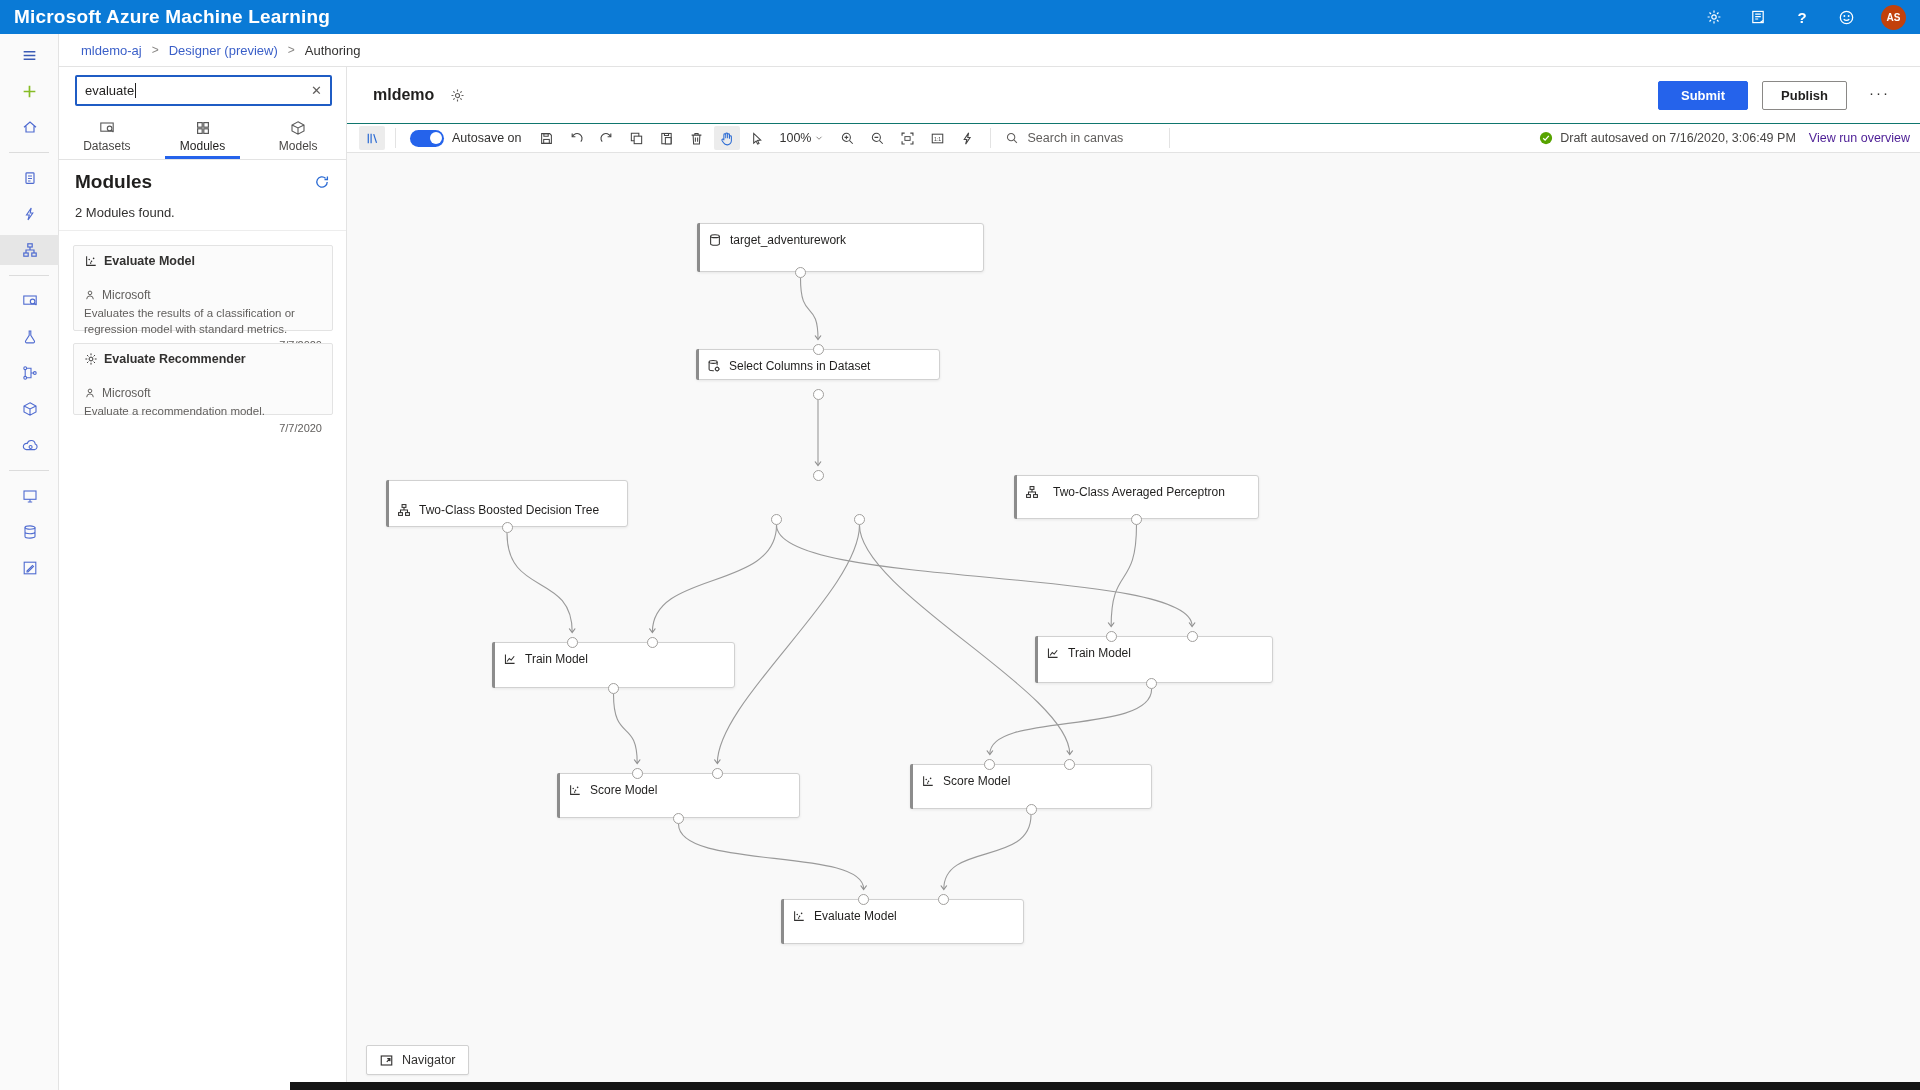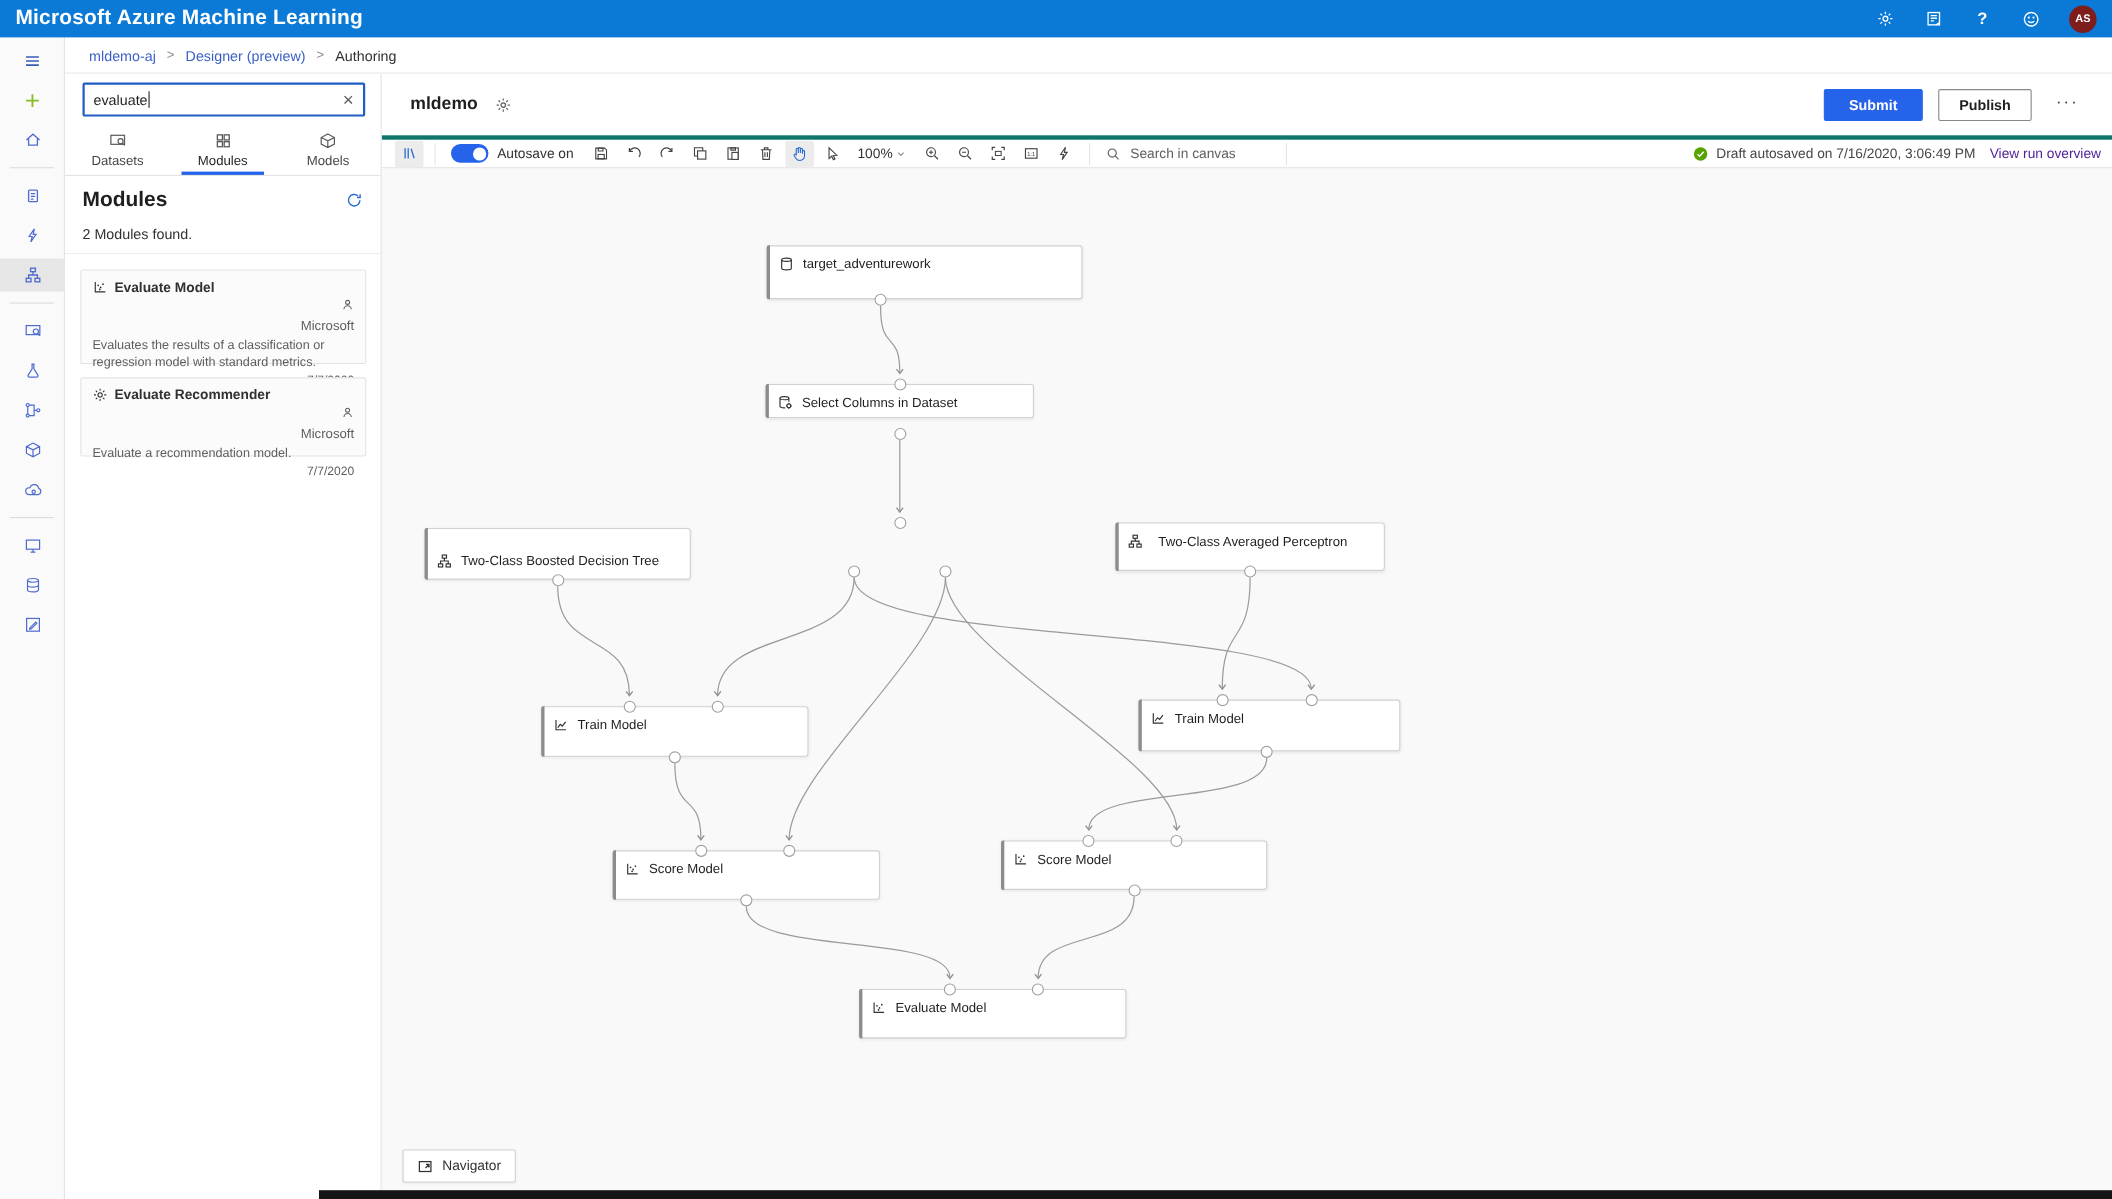--- a/index.html
+++ b/index.html
@@ -6,21 +6,21 @@
   html,body { width:1920px; height:1090px; overflow:hidden; background:#fff;
     font-family:"Liberation Sans","DejaVu Sans",sans-serif; color:#323130; }
 
   
   .topbar { position:absolute; left:0; top:0; width:1920px; height:34px; background:#0a7ad6;
     display:flex; align-items:center; padding:0 14px; color:#fff; z-index:50; }
   .topbar-title { font-size:19px; font-weight:bold; letter-spacing:.2px; }
   .topbar-right { margin-left:auto; display:flex; align-items:center; gap:26px; }
   .tb-ic { width:18px; height:18px; display:flex; align-items:center; justify-content:center;
     color:#fff; font-size:15px; cursor:pointer; }
-  .avatar { width:25px; height:25px; border-radius:50%; background:#7f1d1d; color:#fff;
+  .avatar { width:25px; height:25px; border-radius:50%; background:#c2410c; color:#fff;
     font-size:10px; font-weight:bold; display:flex; align-items:center; justify-content:center;text-align:right; }
 
   
   .row2 { position:absolute; left:59px; top:34px; right:0; height:33px; background:#fff;
     border-bottom:1px solid #e3e3e3; display:flex; align-items:center; padding-left:22px; font-size:13px; }
   .crumb-link { color:#3a5fc8; cursor:pointer; }
   .crumb-sep { color:#8a8886; margin:0 10px; font-size:12px; }
   .crumb-cur { color:#323130; }
 
   
@@ -48,39 +48,39 @@
   .tab.selected::after { content:""; position:absolute; left:10px; right:10px; bottom:0;
     height:3px; background:#2563eb; }
   .mod-head { position:absolute; left:16px; top:104px; right:16px; display:flex; align-items:center; }
   .mod-title { font-size:19px; font-weight:bold; color:#201f1e; }
   .refresh { margin-left:auto; color:#2b6bd4; cursor:pointer; }
   .mod-count { position:absolute; left:16px; top:138px; font-size:13px; color:#323130; }
   .mod-divider { position:absolute; left:0; right:0; top:163px; height:1px; background:#ededed; }
   .card { position:absolute; left:14px; width:260px; background:#fbfbfb; border:1px solid #e3e3e3;
     border-radius:2px; padding:8px 10px 6px 10px; cursor:pointer; }
   .card-title-row { display:flex; align-items:center; gap:6px; font-size:12.5px; font-weight:bold; color:#323130; }
-  .card-pub-row { display:flex; align-items:flex-end; gap:6px; font-size:12px; color:#605e5c; margin-top:3px;flex-direction:column; }
+  .card-pub-row { display:flex; align-items:center; gap:6px; font-size:12px; color:#605e5c; margin-top:20px; }
   .card-desc { font-size:11.5px; color:#605e5c; line-height:1.35; margin-top:4px; }
   .card-date { font-size:11px; color:#605e5c; text-align:right; margin-top:2px; }
 
   
   .cheader { position:absolute; left:347px; top:67px; right:0; height:56px; background:#fff;
     display:flex; align-items:center; padding:0 22px 0 26px; z-index:4; }
   .ptitle { font-size:16px; font-weight:bold; color:#201f1e; }
   .cheader .gear { margin-left:16px; color:#605e5c; cursor:pointer; }
   .cheader-right { margin-left:auto; display:flex; align-items:center; gap:14px; }
   .btn-primary { background:#2563eb; color:#fff; border:1px solid #2563eb; font-size:13px; font-weight:bold;
     padding:6px 22px; border-radius:2px; cursor:pointer; font-family:inherit; }
   .btn-default { background:#fff; color:#201f1e; border:1px solid #8a8886; font-size:13px; font-weight:bold;
     padding:6px 18px; border-radius:2px; cursor:pointer; font-family:inherit; }
   .more-btn { font-size:15px; letter-spacing:2px; color:#323130; cursor:pointer; padding:0 8px 6px 8px; }
 
   
   .ctoolbar { position:absolute; left:347px; top:123px; right:0; height:30px; background:#fff;
-    border-top:4px solid #0f766e; border-bottom:1px solid #e3e3e3; display:flex; align-items:center;
+    border-top:1px solid #0f766e; border-bottom:1px solid #e3e3e3; display:flex; align-items:center;
     padding:4px 10px; z-index:4; font-size:12.5px; color:#323130; }
   .t-btn { width:26px; height:24px; display:flex; align-items:center; justify-content:center;
     color:#444; cursor:pointer; border-radius:2px; margin:0 2px; flex:none; }
   .t-btn.active { background:#ececec; color:#2b6bd4; }
   .t-sep { width:1px; height:20px; background:#e3e3e3; margin:0 8px; flex:none; }
   .toggle { width:34px; height:17px; border-radius:9px; background:#2563eb; position:relative;
     cursor:pointer; margin:0 8px 0 6px; flex:none; }
   .toggle .knob { position:absolute; right:2.5px; top:2.5px; width:12px; height:12px; border-radius:50%; background:#fff; }
   .zoom-level { display:flex; align-items:center; gap:3px; margin:0 8px; cursor:pointer; flex:none; }
   .zoom-level .chev { color:#8a8886; }

